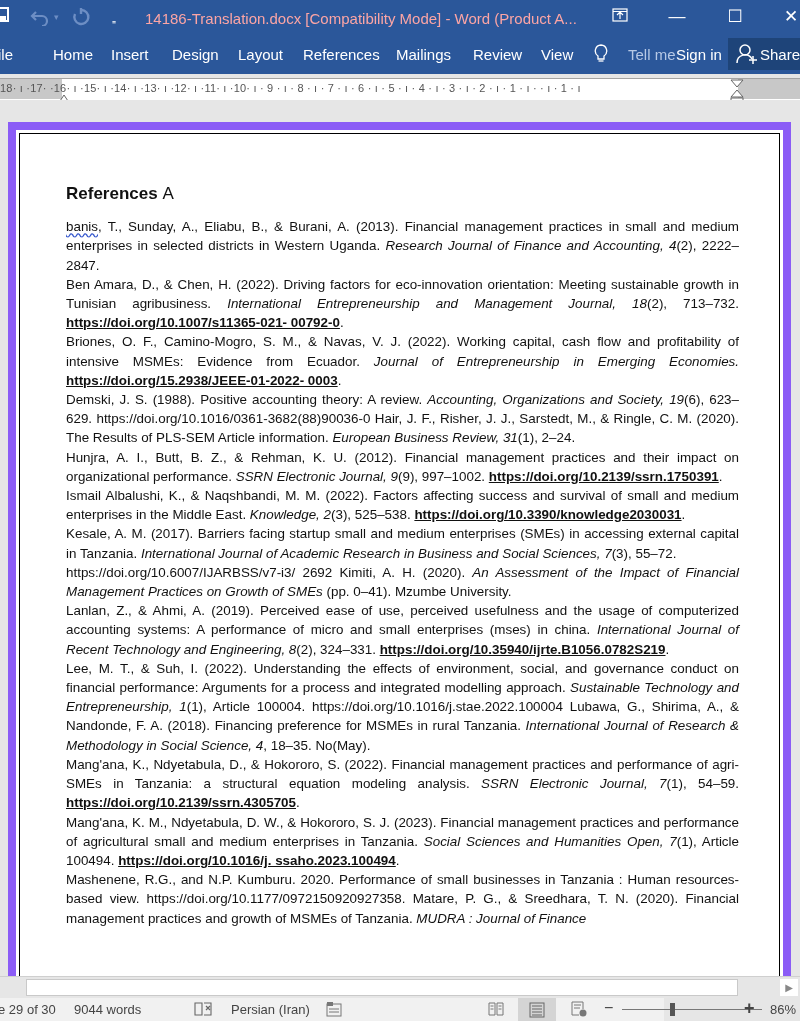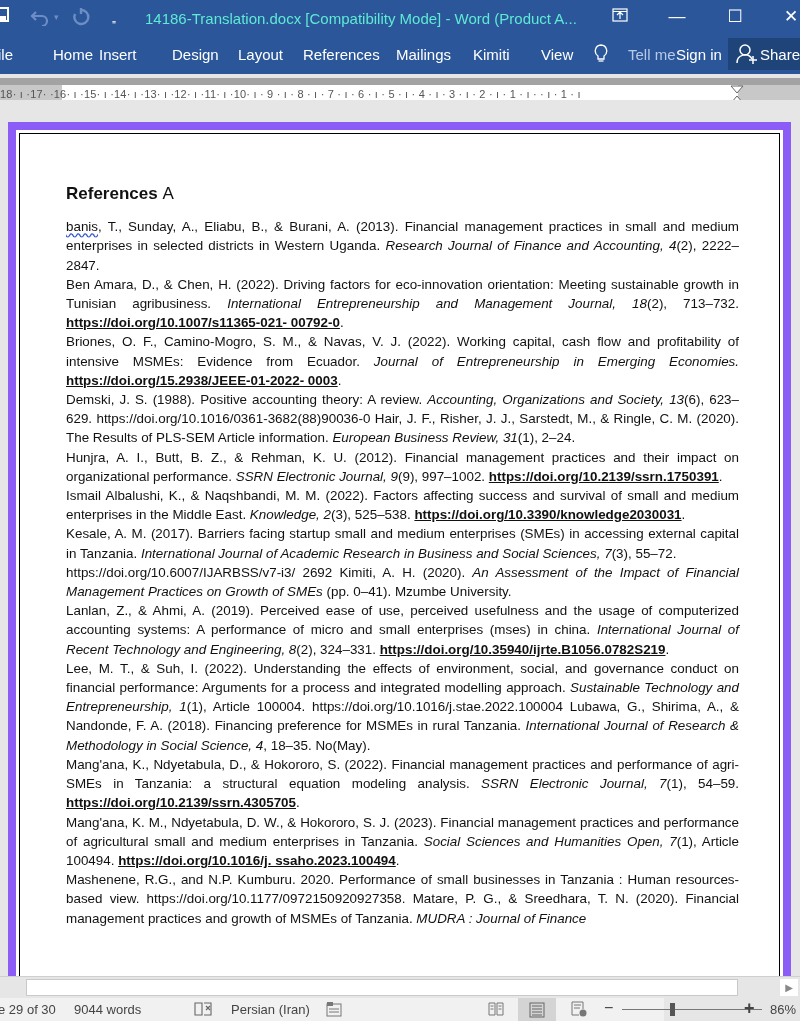--- a/index.html
+++ b/index.html
@@ -1,25 +1,25 @@
 <!DOCTYPE html>
 <html><head>
 <meta charset="utf-8">
 <style>
   * { box-sizing: border-box; margin: 0; padding: 0; }
   html, body { width: 800px; height: 1021px; overflow: hidden; background: #e6e6e6; font-family: "Liberation Sans", sans-serif; }
   .titlebar { position: absolute; left: 0; top: 0; width: 800px; height: 38px; background: #2b579a; color: #fff; }
   .titlebar .qa { position: absolute; top: 8px; font-size: 16px; }
-  .titlebar .title { position: absolute; left: 145px; top: 10px; font-size: 15px; white-space: nowrap; color: #5eead4; }
+  .titlebar .title { position: absolute; left: 145px; top: 10px; font-size: 15px; white-space: nowrap; color: #fca5a5; }
   .winbtn { position: absolute; top: 6px; width: 30px; height: 24px; color: #fff; text-align: center; font-size: 17px; line-height: 22px; }
   .ribbon { position: absolute; left: 0; top: 38px; width: 800px; height: 36px; background: #2b579a; color: #fff; }
   .tab { position: absolute; top: 8px; font-size: 15px; color: #fff; white-space: nowrap; }
   .share { position: absolute; left: 728px; top: 0; width: 72px; height: 32px; background: #1e4479; }
   .share .lbl { position: absolute; left: 32px; top: 8px; font-size: 15px; }
-  .ruler { position: absolute; left: 0; top: 78px; width: 800px; height: 36px; background: #fff; border-top: 7px solid #a3a3a3; border-bottom: 1px solid #d0d0d0; }
+  .ruler { position: absolute; left: 0; top: 78px; width: 800px; height: 36px; background: #fff; border-top: 1px solid #a3a3a3; border-bottom: 1px solid #d0d0d0; }
   .ruler .grey-l { position: absolute; left: 0; top: 0; width: 62px; height: 20px; background: #c8c8c8; }
   .ruler .grey-r { position: absolute; left: 738px; top: 0; width: 62px; height: 20px; background: #c8c8c8; }
   .ruler .ticks { position: absolute; left: 0; top: 3px; font-size: 11px; color: #555; white-space: nowrap; letter-spacing: 0.2px; }
   .canvas { position: absolute; left: 0; top: 100px; width: 800px; height: 876px; background: #e6e6e6; overflow: hidden; }
   .page { position: absolute; left: 8px; top: 22px; width: 783px; height: 900px; background: #fff; border: 8px solid #8b5cf6; }
   .page-inner { position: absolute; left: 3px; top: 3px; right: 3px; bottom: -10px; border: 1px solid #000; }
   .content { position: absolute; left: 50px; top: 54px; width: 673px; font-family: "Liberation Sans", sans-serif; font-size: 13.4px; line-height: 19.2px; color: #111; }
   .heading { font-size: 17px; font-weight: bold; margin-bottom: 14px; }
   .heading .a { font-weight: normal; }
   .ref { text-align: justify; }
@@ -65,26 +65,26 @@
       </svg>
   </span>
   <span class="winbtn" style="left:662px;">—</span>
   <span class="winbtn" style="left:720px;">☐</span>
   <span class="winbtn" style="left:776px;">✕</span>
 </div>
 
 <div class="ribbon">
   <span class="tab" style="left:-2px;">ile</span>
   <span class="tab" style="left:53px;">Home</span>
-  <span class="tab" style="left:99px;">Insert</span>
+  <span class="tab" style="left:111px;">Insert</span>
   <span class="tab" style="left:172px;">Design</span>
   <span class="tab" style="left:238px;">Layout</span>
   <span class="tab" style="left:303px;">References</span>
   <span class="tab" style="left:396px;">Mailings</span>
-  <span class="tab" style="left:473px;">Kimiti</span>
+  <span class="tab" style="left:473px;">Review</span>
   <span class="tab" style="left:541px;">View</span>
   <span class="tab" style="left:594px;top:6px;">
     <svg width="14" height="20" viewBox="0 0 14 20">
         <path d="M7 1 a6 6 0 0 0 -3 11 V15 H10 V12 a6 6 0 0 0 -3 -11 Z" fill="none" stroke="#fff" stroke-width="1.3"></path>
         <path d="M4.5 17 H9.5" stroke="#fff" stroke-width="1.3"></path>
       </svg>
   </span>
   <span class="tab" style="left:628px;color:#b7c9e6;">Tell me</span>
   <span class="tab" style="left:676px;">Sign in</span>
   <div class="share">
@@ -125,21 +125,21 @@
         <span>References</span>
         <span class="a">A</span>
       </div>
 
       <div class="ref"><span class="squig">banis</span><span>, T., Sunday, A., Eliabu, B., &amp; Burani, A. (2013). Financial management practices in small and medium enterprises in selected districts in Western Uganda. </span><i>Research Journal of Finance and Accounting, 4</i><span>(2), 2222–2847.</span></div>
 
       <div class="ref"><span>Ben Amara, D., &amp; Chen, H. (2022). Driving factors for eco-innovation orientation: Meeting sustainable growth in Tunisian agribusiness. </span><i>International Entrepreneurship and Management Journal, 18</i><span>(2), 713–732. </span><span class="link">https://doi.org/10.1007/s11365-021- 00792-0</span><span>.</span></div>
 
       <div class="ref"><span>Briones, O. F., Camino-Mogro, S. M., &amp; Navas, V. J. (2022). Working capital, cash flow and profitability of intensive MSMEs: Evidence from Ecuador. </span><i>Journal of Entrepreneurship in Emerging Economies.</i><span> </span><span class="link">https://doi.org/15.2938/JEEE-01-2022- 0003</span><span>.</span></div>
 
-      <div class="ref"><span>Demski, J. S. (1988). Positive accounting theory: A review. </span><i>Accounting, Organizations and Society, 13</i><span>(6), 623–629. https://doi.org/10.1016/0361-3682(88)90036-0 Hair, J. F., Risher, J. J., Sarstedt, M., &amp; Ringle, C. M. (2020). The Results of PLS-SEM Article information. </span><i>European Business Review, 31</i><span>(1), 2–24.</span></div>
+      <div class="ref"><span>Demski, J. S. (1988). Positive accounting theory: A review. </span><i>Accounting, Organizations and Society, 19</i><span>(6), 623–629. https://doi.org/10.1016/0361-3682(88)90036-0 Hair, J. F., Risher, J. J., Sarstedt, M., &amp; Ringle, C. M. (2020). The Results of PLS-SEM Article information. </span><i>European Business Review, 31</i><span>(1), 2–24.</span></div>
 
       <div class="ref"><span>Hunjra, A. I., Butt, B. Z., &amp; Rehman, K. U. (2012). Financial management practices and their impact on organizational performance. </span><i>SSRN Electronic Journal, 9</i><span>(9), 997–1002. </span><span class="link">https://doi.org/10.2139/ssrn.1750391</span><span>.</span></div>
 
       <div class="ref"><span>Ismail Albalushi, K., &amp; Naqshbandi, M. M. (2022). Factors affecting success and survival of small and medium enterprises in the Middle East. </span><i>Knowledge, 2</i><span>(3), 525–538. </span><span class="link">https://doi.org/10.3390/knowledge2030031</span><span>.</span></div>
 
       <div class="ref"><span>Kesale, A. M. (2017). Barriers facing startup small and medium enterprises (SMEs) in accessing external capital in Tanzania. </span><i>International Journal of Academic Research in Business and Social Sciences, 7</i><span>(3), 55–72.</span></div>
 
       <div class="ref"><span> https://doi.org/10.6007/IJARBSS/v7-i3/ 2692 Kimiti, A. H. (2020). </span><i>An Assessment of the Impact of Financial Management Practices on Growth of SMEs</i><span> (pp. 0–41). Mzumbe University.</span></div>
 
       <div class="ref"><span>Lanlan, Z., &amp; Ahmi, A. (2019). Perceived ease of use, perceived usefulness and the usage of computerized accounting systems: A performance of micro and small enterprises (mses) in china. </span><i>International Journal of Recent Technology and Engineering, 8</i><span>(2), 324–331. </span><span class="link">https://doi.org/10.35940/ijrte.B1056.0782S219</span><span>.</span></div>

